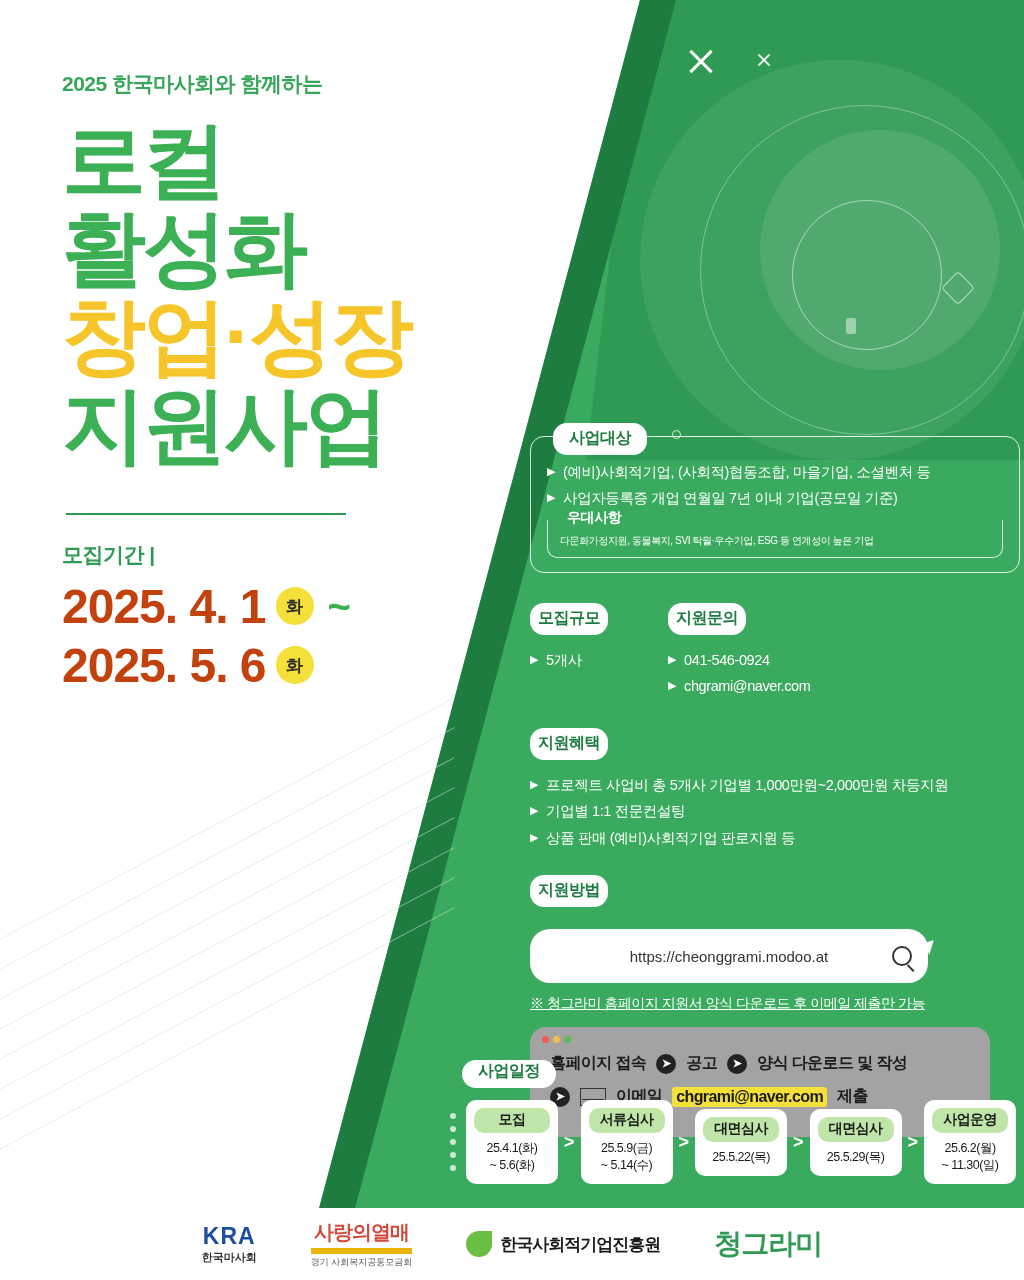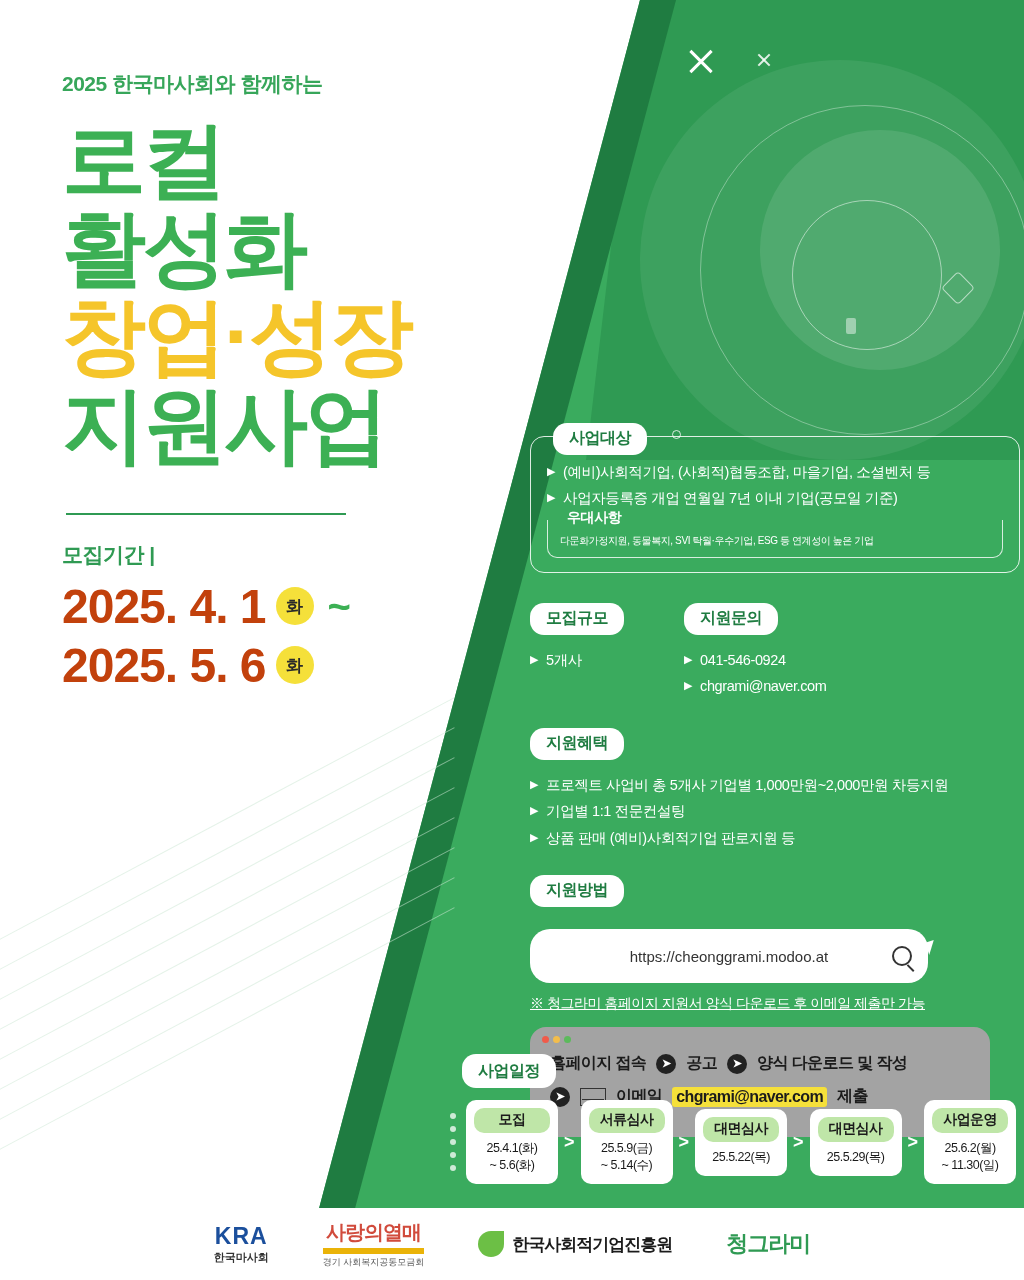--- a/index.html
+++ b/index.html
@@ -199,21 +199,21 @@
     display: flex;
     gap: 60px;
     margin-top: 30px;
   }
   .blk-head {
     display: inline-block;
     background: #ffffff;
     color: #1f7c41;
     font-weight: bold;
     font-size: 16px;
-    padding: 5px 16px 6px;
+    padding: 5px 8px 6px;
     border-radius: 14px;
     letter-spacing: -0.5px;
     margin-bottom: 10px;
   }
   .blk { }
   .mt28 { margin-top: 26px; }
   
   .url-box {
     margin-top: 12px;
     background: #ffffff;
@@ -319,21 +319,21 @@
     bottom: 96px;
     z-index: 6;
     width: 580px;
   }
   .sched-head {
     display: inline-block;
     background: #ffffff;
     color: #1f7c41;
     font-weight: bold;
     font-size: 16px;
-    padding: 7px 16px 6px;
+    padding: 1px 16px 6px;
     border-radius: 14px;
     letter-spacing: -0.5px;
     margin-left: 22px;
     margin-bottom: 12px;
   }
   .sched-row {
     display: flex;
     align-items: center;
     gap: 6px;
     margin-left: 10px;
@@ -391,21 +391,21 @@
     z-index: 7;
   }
   .logo { display: flex; align-items: center; gap: 8px; }
   .logo-kra { text-align: center; color: #1b4f9c; }
   .logo-kra .k1 { font-size: 23px; font-weight: bold; letter-spacing: 1px; }
   .logo-kra .k2 { font-size: 11px; color: #333; font-weight: bold; }
   .logo-fruit { text-align: center; }
   .logo-fruit .f1 { font-size: 20px; font-weight: bold; color: #d14b3c; letter-spacing: -1px; }
   .logo-fruit .f2 { font-size: 9px; color: #555; border-top: 6px solid #eab308; padding-top: 2px; margin-top: 2px;}
   .logo-kosea .t { font-size: 17px; font-weight: bold; color: #1b1b1b; letter-spacing: -1px; }
-  .logo-chg .t { font-size: 22px; font-weight: bold; color: #2f9a53; letter-spacing: -1px; }
+  .logo-chg .t { font-size: 28px; font-weight: bold; color: #2f9a53; letter-spacing: -1px; }
   .leaf {
     width: 26px; height: 26px;
     border-radius: 50% 0 50% 50%;
     background: #6cbf45;
     display: inline-block;
   }
 </style>
 </head>
 <body>
 

